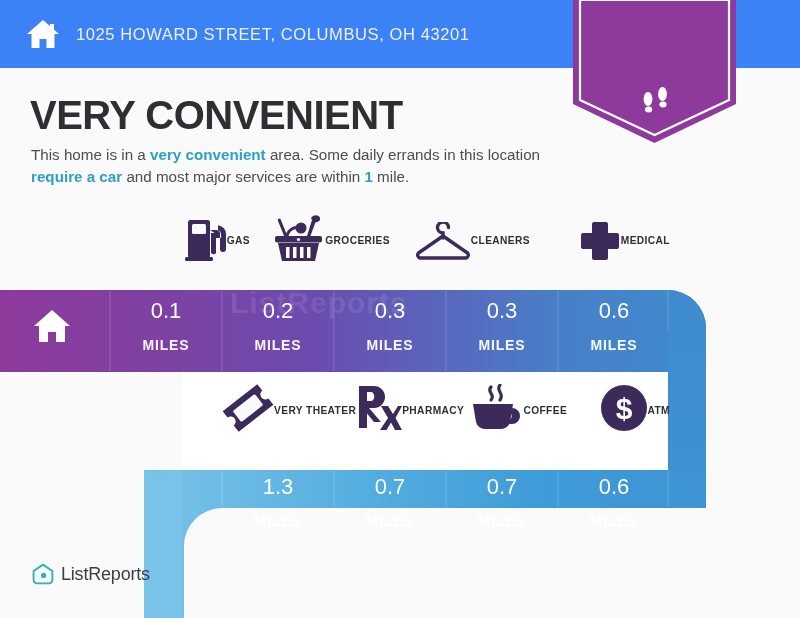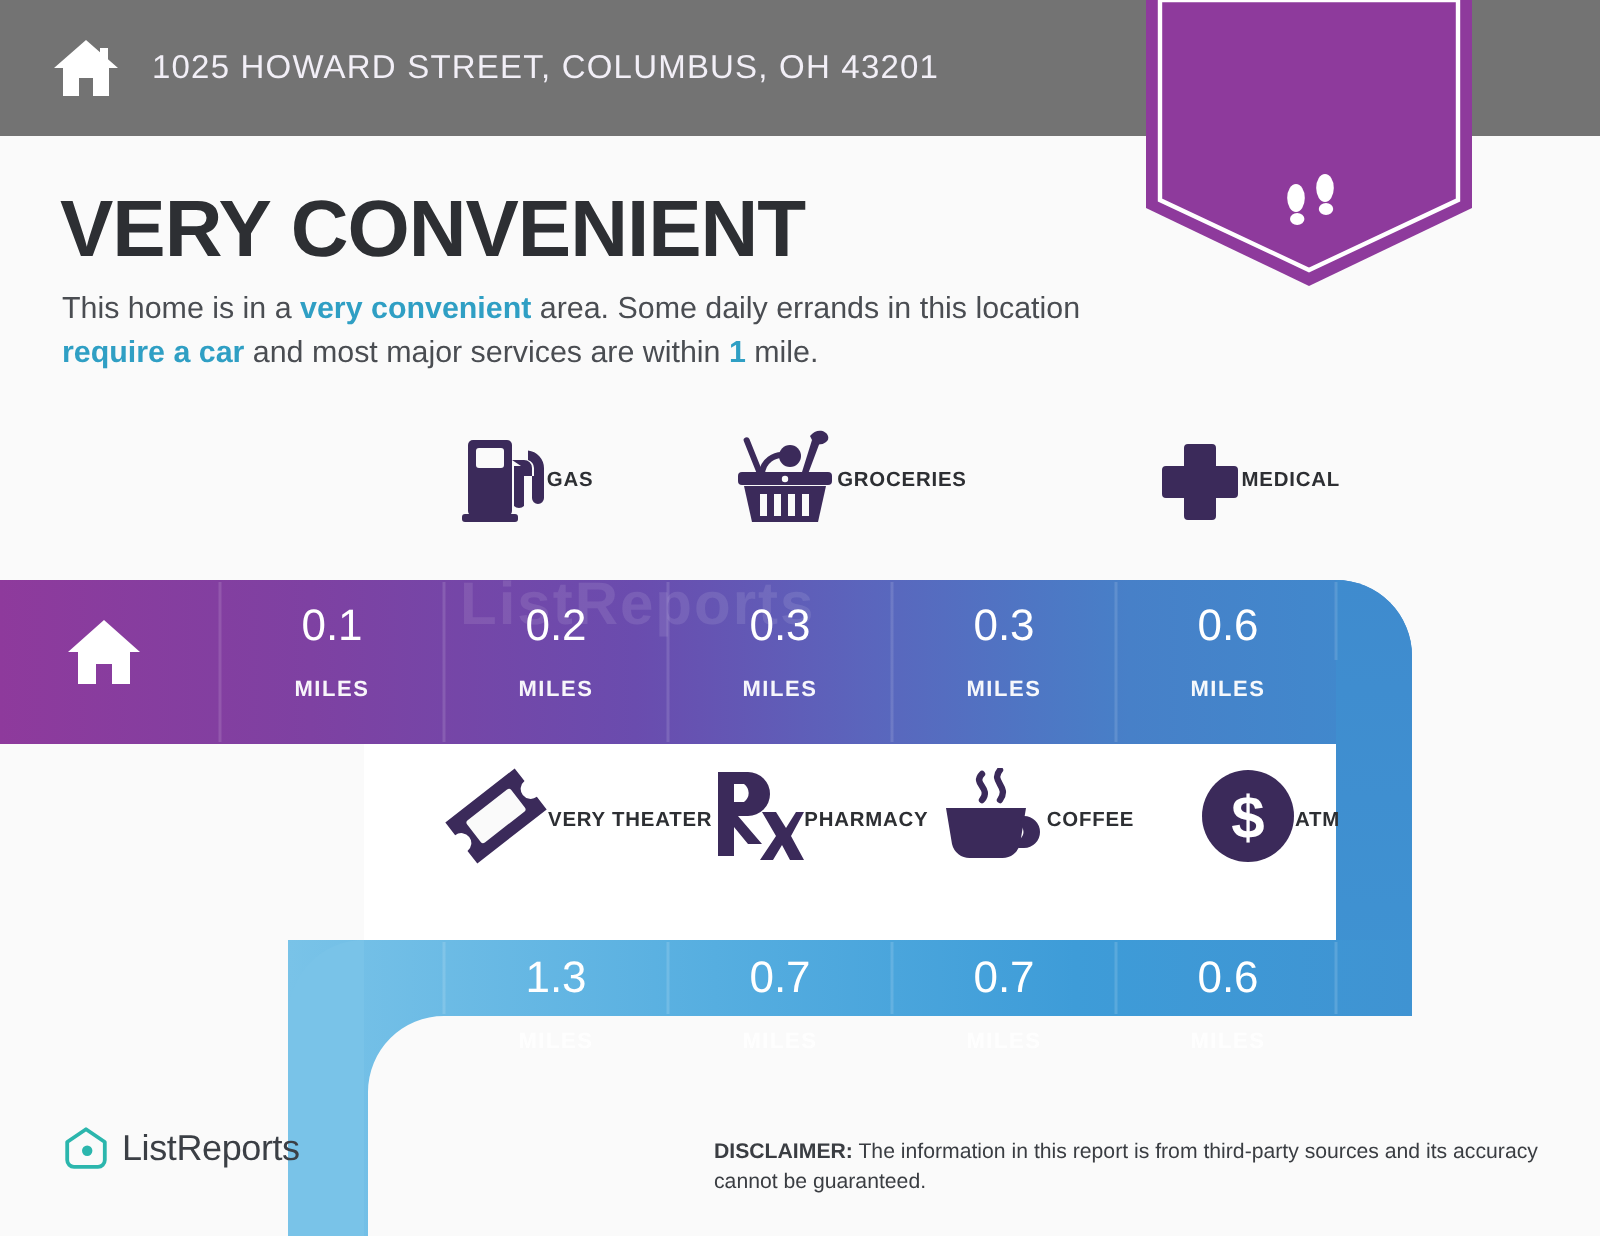--- a/index.html
+++ b/index.html
@@ -8,21 +8,21 @@
     background:#fafafa;
     font-family:"Liberation Sans", sans-serif;
     overflow:hidden;
     position:relative;
   }
   #page{position:relative;width:800px;height:618px;background:#fafafa;overflow:hidden;}
 
   
   .header{
     position:absolute;left:0;top:0;width:800px;height:68px;
-    background:#737373;
+    background:#3b82f6;
   }
   .header-inner{display:flex;align-items:center;height:68px;padding-left:26px;}
   .home-icon{width:34px;height:32px;flex:0 0 auto;margin-right:16px;}
   .addr{
     color:#f2eff7;font-size:16.5px;letter-spacing:0.6px;font-weight:400;
     white-space:nowrap;
   }
 
   
   .badge{
@@ -64,21 +64,21 @@
 
   
   .valrow{position:absolute;display:flex;}
   .valrow.vrow1{left:110px;top:296px;width:560px;height:60px;}
   .valrow.vrow2{left:222px;top:472px;width:448px;height:60px;}
   .valcell{
     flex:1 1 0;display:flex;flex-direction:column;align-items:center;justify-content:center;
     color:#ffffff;
   }
   .valcell .num{font-size:22px;font-weight:400;line-height:24px;}
-  .valcell .unit{font-size:11px;font-weight:700;letter-spacing:0.8px;margin-top:14px;opacity:.95;}
+  .valcell .unit{font-size:14px;font-weight:700;letter-spacing:0.8px;margin-top:14px;opacity:.95;}
 
   .band-home{
     position:absolute;left:32px;top:306px;width:40px;height:40px;
   }
 
   
   .logo{position:absolute;left:32px;top:563px;display:flex;align-items:center;z-index:5;}
   .logo-mark{width:22px;height:22px;margin-right:7px;}
   .logo-text{font-size:18px;color:#3b3f45;letter-spacing:-0.2px;}
   .disclaimer{
@@ -224,20 +224,29 @@
             <rect x="27" y="33" width="3.5" height="11"></rect>
             <rect x="34" y="33" width="3.5" height="11"></rect>
             <circle cx="25.5" cy="25.5" r="1.6"></circle>
           </g>
         </svg>
       </div>
       <div class="lbl">GROCERIES</div>
     </div>
 
 
+    <div class="iconcell">
+      <div class="glyph">
+        <svg width="56" height="40" viewBox="0 0 56 40" xmlns="http://www.w3.org/2000/svg">
+          <path d="M28,16 L28,11 A5.5,5.5 0 1 1 33.5,5.5" fill="none" stroke="#3b2a5a" stroke-width="3.4" stroke-linecap="round"></path>
+          <path d="M28,14 L3.5,31 A3,3 0 0 0 5.2,36 L50.8,36 A3,3 0 0 0 52.5,31 Z" fill="none" stroke="#3b2a5a" stroke-width="3.4" stroke-linejoin="round"></path>
+        </svg>
+      </div>
+      <div class="lbl">CLEANERS</div>
+    </div>
 
     <div class="iconcell">
       <div class="glyph">
         <svg width="42" height="42" viewBox="0 0 42 42" xmlns="http://www.w3.org/2000/svg">
           <path d="M15,2 L27,2 A2,2 0 0 1 29,4 L29,13 L38,13 A2,2 0 0 1 40,15 L40,27
                    A2,2 0 0 1 38,29 L29,29 L29,38 A2,2 0 0 1 27,40 L15,40 A2,2 0 0 1 13,38
                    L13,29 L4,29 A2,2 0 0 1 2,27 L2,15 A2,2 0 0 1 4,13 L13,13 L13,4 A2,2 0 0 1 15,2 Z" fill="#3b2a5a"></path>
         </svg>
       </div>
       <div class="lbl">MEDICAL</div>
@@ -344,17 +353,14 @@
   </div>
 
   <div class="logo">
     <svg class="logo-mark" viewBox="0 0 22 22" xmlns="http://www.w3.org/2000/svg">
       <path d="M11,1.6 L20.4,8 L20.4,17 A3.4,3.4 0 0 1 17,20.4 L5,20.4 A3.4,3.4 0 0 1 1.6,17 L1.6,8 Z" fill="none" stroke="#2bb6ad" stroke-width="1.9" stroke-linejoin="round"></path>
       <circle cx="11.6" cy="12.4" r="2.6" fill="#2bb6ad"></circle>
     </svg>
     <div class="logo-text">ListReports</div>
   </div>
 
-  <div class="disclaimer">
-    <b>DISCLAIMER:</b><span> The information in this report is from third-party sources and its accuracy cannot be guaranteed.</span>
-  </div>
 
 </div>
 
 </body></html>

